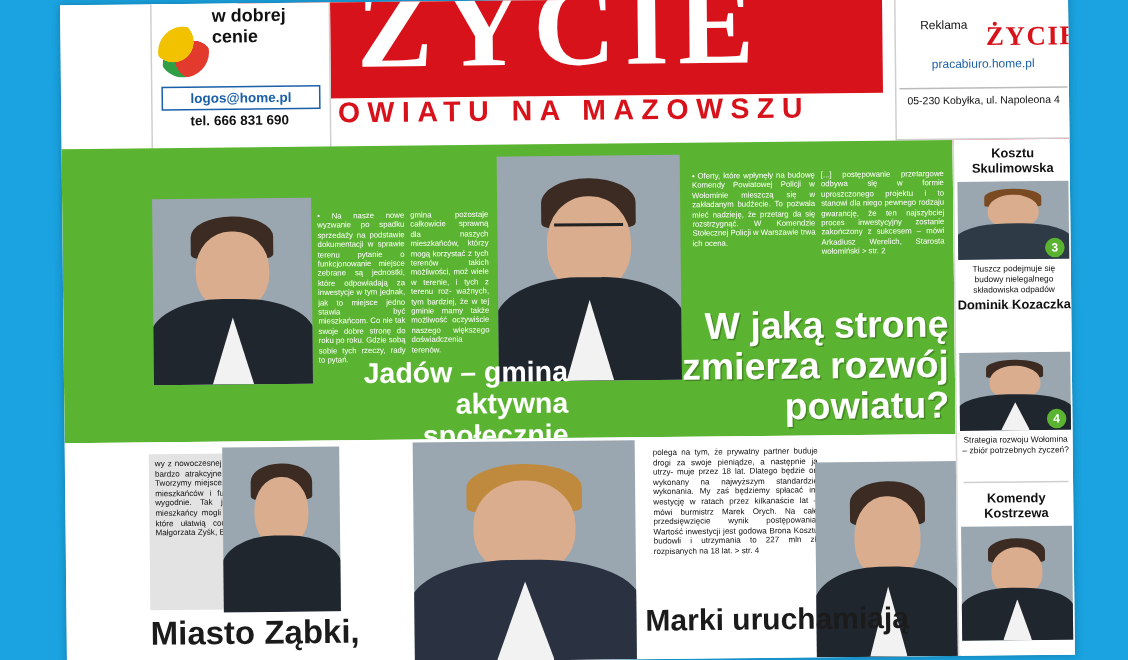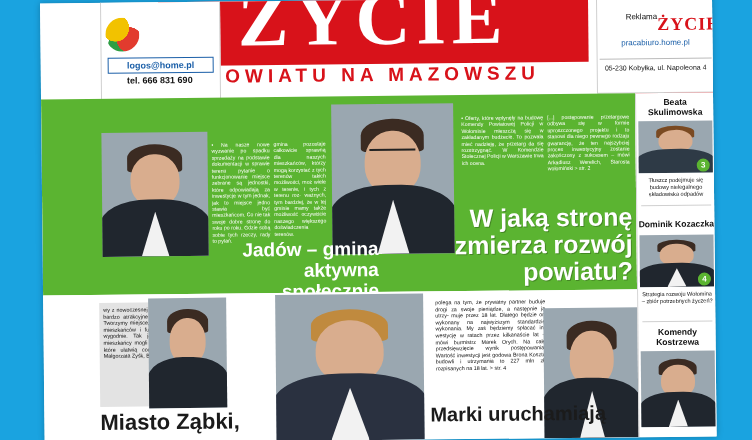--- a/index.html
+++ b/index.html
@@ -85,21 +85,21 @@
     position:absolute; left:556px; top:-10px; width:116px; height:104px;
     background:#ffffff; border:1px solid #cfcfcf; overflow:hidden;
   }
   .mh-right .logo-sm{
     position:absolute; left:60px; top:26px;
     color:#d8121a; font-size:18px; font-weight:bold;
     font-family:"Liberation Serif", serif; letter-spacing:1px;
   }
   .mh-right .r2{
     position:absolute; left:4px; top:24px; width:56px;
-    color:#111; font-size:8px; line-height:10px; text-align:right;
+    color:#111; font-size:8px; line-height:10px; text-align:center;
   }
   .mh-right .site{
     position:absolute; left:0; top:50px; width:116px; text-align:center;
     color:#1b5fa8; font-size:8px;
   }
   .mh-right .addr{
     position:absolute; left:2px; top:70px; width:112px;
     border-top:1px solid #bbb; padding-top:4px;
     color:#111; font-size:7px; line-height:9px; text-align:center;
   }
@@ -227,20 +227,21 @@
 
 <div class="page">
 
   <div class="masthead">
     <div class="mh-red"></div>
     <div class="mh-title">ŻYCIE</div>
     <div class="mh-sub">POWIATU NA MAZOWSZU</div>
 
     <div class="ad-left">
       <div class="banner-word">BANEROW!</div>
+      <div class="line2">w dobrej cenie</div>
       <div class="blob"></div>
       <div class="mail">logos@home.pl</div>
       <div class="phone">tel. 666 831 690</div>
     </div>
 
     <div class="mh-right">
 
       <div class="r2">Reklama</div>
       <div class="logo-sm">ŻYCIE</div>
       <div class="site">pracabiuro.home.pl</div>
@@ -300,33 +301,33 @@
     <div class="shirt"></div>
   </div>
 
   <div class="headline-miasto">Miasto Ząbki,</div>
   <div class="headline-marki">Marki uruchamiają</div>
 
   <div class="redbar"></div>
   <div class="sidebar">
 
     <div class="side-item">
-      <div class="side-name" style="top:4px;">Beata Skulimowska</div>
+      <div class="side-name" style="top:4px;">Kosztu Skulimowska</div>
       <div class="side-photo" style="top:28px;">
         <div class="hair" style="background:#7a4a22;"></div>
         <div class="face"></div>
         <div class="body" style="background:#2e3a46;"></div>
       </div>
       <div class="num-badge" style="left:60px; top:66px;">3</div>
       <div class="side-cap" style="top:84px;">Tłuszcz podejmuje się budowy nielegalnego składowiska odpadów</div>
       <div class="sep" style="top:112px;"></div>
     </div>
 
     <div class="side-item">
-      <div class="side-name" style="top:126px;">Dominik Kozaczka</div>
+      <div class="side-name" style="top:105px;">Dominik Kozaczka</div>
       <div class="side-photo" style="top:142px;">
         <div class="hair"></div>
         <div class="face"></div>
         <div class="body"></div>
         <div class="shirt"></div>
       </div>
       <div class="num-badge" style="left:60px; top:180px;">4</div>
       <div class="side-cap" style="top:198px;">Strategia rozwoju Wołomina – zbiór potrzebnych życzeń?</div>
       <div class="sep" style="top:228px;"></div>
     </div>

